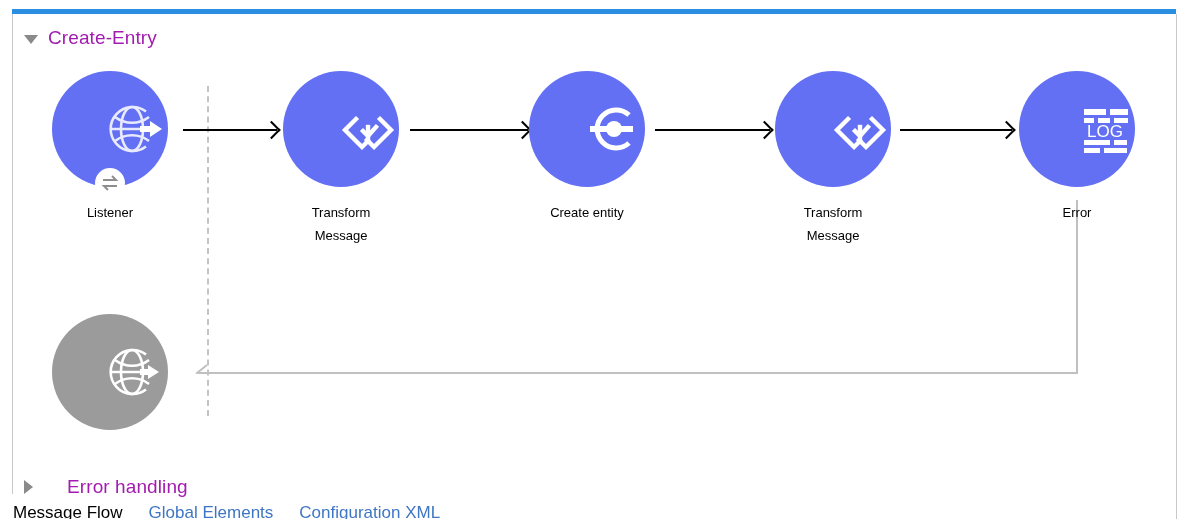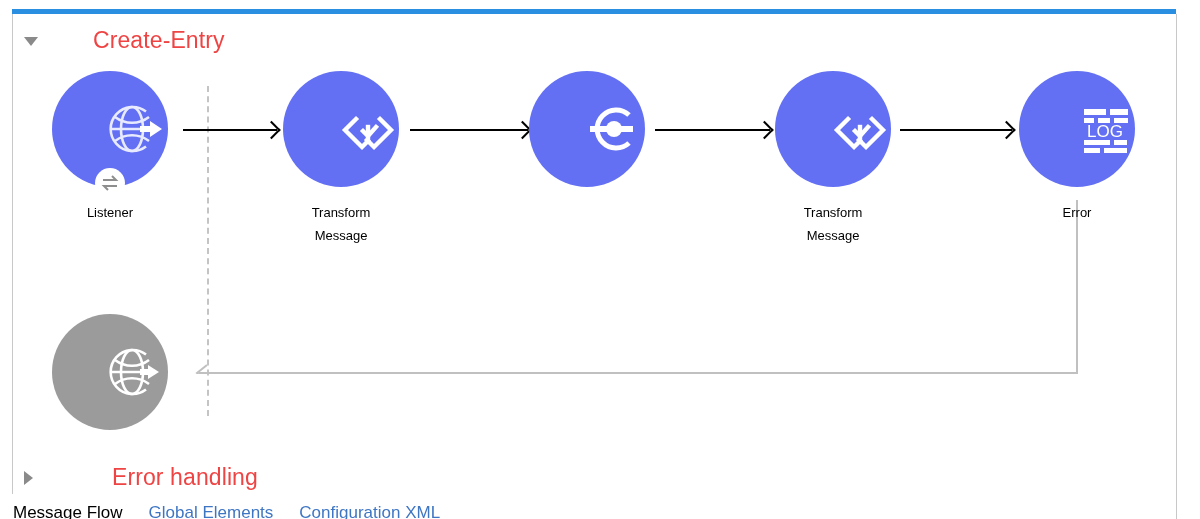--- a/index.html
+++ b/index.html
@@ -70,28 +70,27 @@
     border-right: 7px solid transparent;
     border-top: 9px solid #8a8a8a;
     margin-top: 2px;
   }
   .twisty.closed {
     border-top: 7px solid transparent;
     border-bottom: 7px solid transparent;
     border-left: 9px solid #8a8a8a;
   }
   .scope-title {
-    font-size: 23px;
-    color: #ef4444;
+    font-size: 19px;
+    color: #a21caf;
     letter-spacing: 0.1px;
-    margin-left: 45px;
   }
 
   #flow-header { left: 24px; top: 27px; }
-  #error-header { left: 24px; top: 464px; gap: 34px; }
+  #error-header { left: 24px; top: 476px; gap: 34px; }
 
   
   .dashed-divider {
     position: absolute;
     left: 207px;
     top: 86px;
     width: 0;
     height: 330px;
     border-left: 2px dashed #c4c4c4;
   }
@@ -252,20 +251,21 @@
   </div>
 
   <div class="node" style="left:529px; top:71px;">
     <div class="bubble">
       <svg width="62" height="62" viewBox="0 0 62 62">
         <path d="M 46 17 A 19 19 0 1 0 46 45" fill="none" stroke="#ffffff" stroke-width="5"></path>
         <line x1="7" y1="31" x2="50" y2="31" stroke="#ffffff" stroke-width="6"></line>
         <circle cx="31" cy="31" r="8" fill="#ffffff"></circle>
       </svg>
     </div>
+    <div class="label">Create entity</div>
   </div>
 
   <div class="node" style="left:775px; top:71px;">
     <div class="bubble">
       <svg width="62" height="62" viewBox="0 0 62 62">
         <g fill="none" stroke="#ffffff" stroke-width="4.4" stroke-linejoin="miter" stroke-linecap="square">
           <path d="M 19 21 L 8 32 L 25 49 L 31 43"></path>
           <path d="M 31 43 L 31 29"></path>
           <path d="M 43 21 L 54 32 L 37 49 L 30 42"></path>
           <path d="M 26 33 L 31 38 L 39 29"></path>

